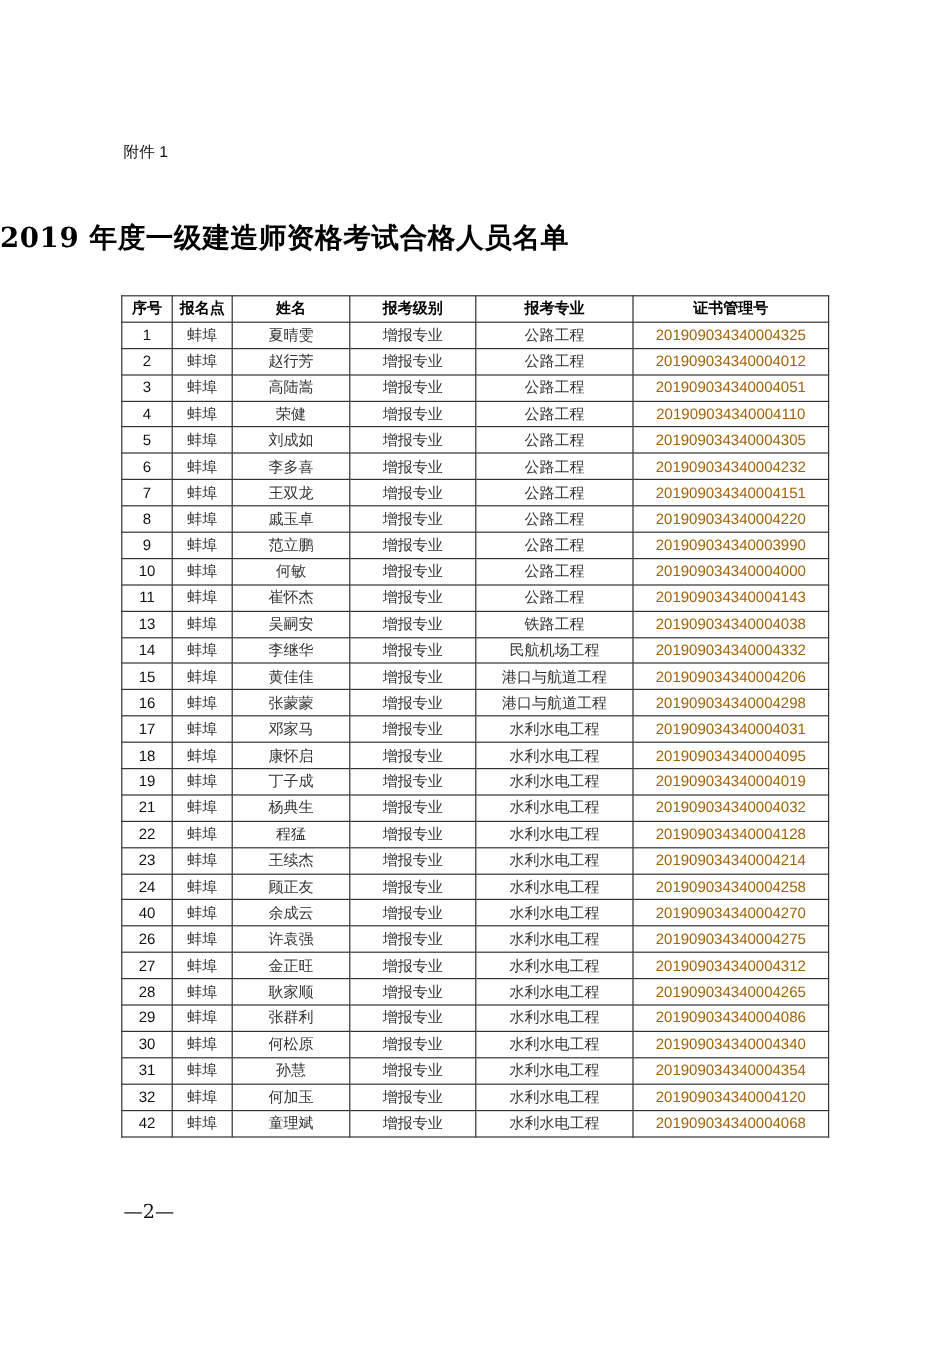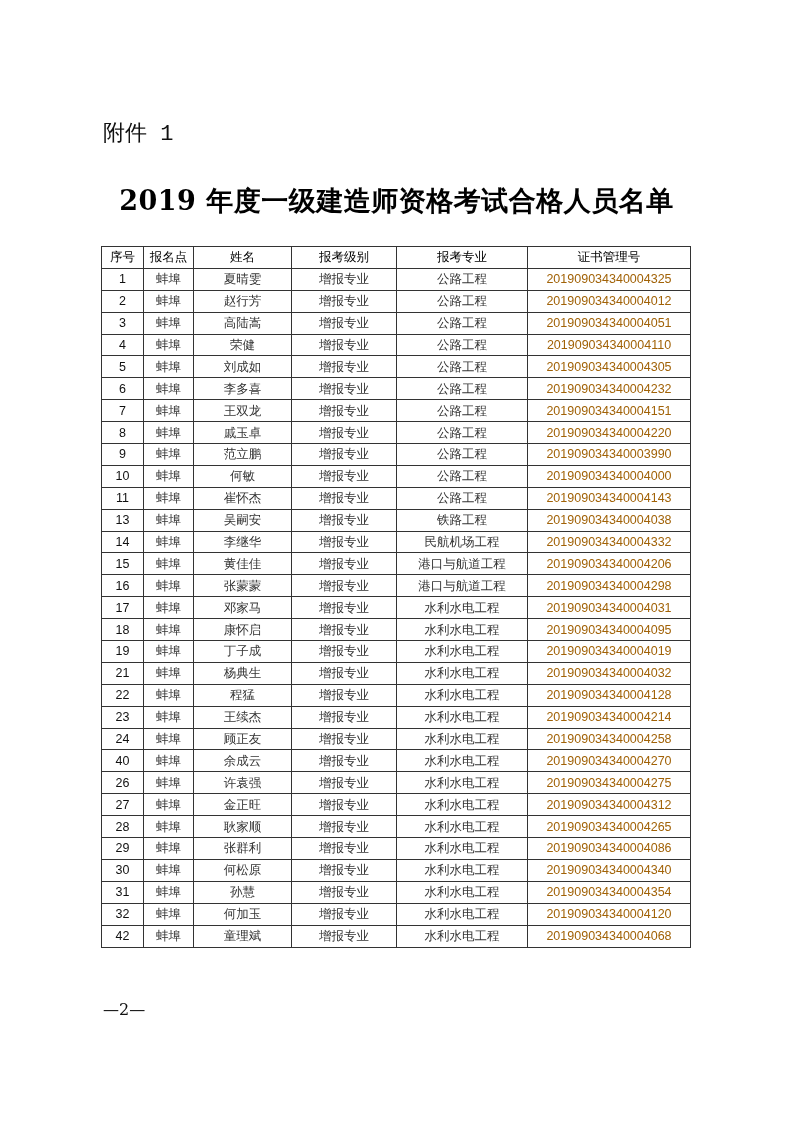--- a/index.html
+++ b/index.html
@@ -1,34 +1,34 @@
 <!DOCTYPE html>
 <html><head>
 <meta charset="utf-8">
 <style>
   html, body { margin: 0; padding: 0; background: #ffffff; }
   body { width: 793px; height: 1122px; position: relative; overflow: hidden; color: #111; }
   .attachment {
     position: absolute; left: 103px; top: 118px;
-    font-family: Liberation Mono, monospace; font-size: 22px; color: #111;
+    font-family: Liberation Sans, sans-serif; font-size: 13px; color: #111;
   }
   .title {
-    position: absolute; left: 0; right: 0; top: 183px; text-align: center;
-    font-family: "DejaVu Serif", serif; font-weight: bold; font-size: 27px; color: #000;
+    position: absolute; left: 0; right: 0; top: 183px; text-align: left;
+    font-family: "DejaVu Serif", serif; font-weight: bold; font-size: 23px; color: #000;
     letter-spacing: 0.5px;
   }
   table.roster {
     position: absolute; left: 101px; top: 246px; width: 589px;
     border-collapse: collapse; table-layout: fixed;
   }
   table.roster td, table.roster th {
     border: 1px solid #333; height: 20.9px; padding: 0; text-align: center;
     font-size: 12.5px; line-height: 20px; overflow: hidden; white-space: nowrap;
   }
-  table.roster th { font-family: "DejaVu Serif", serif; font-weight: normal; color: #000; }
+  table.roster th { font-family: "DejaVu Serif", serif; font-weight: bold; color: #000; }
   td.c-num { font-family: "Liberation Sans", sans-serif; font-size: 13px; }
   td.c-site, td.c-name, td.c-level, td.c-major { font-family: "DejaVu Serif", serif; color: #333; font-size: 12.5px; }
   td.c-cert { font-family: "Liberation Sans", sans-serif; font-size: 13px; color: #a16207; }
   .page-number {
     position: absolute; left: 103px; top: 1000px;
     font-family: "DejaVu Serif", serif; font-size: 16px; color: #111;
   }
 </style>
 </head>
 <body>

